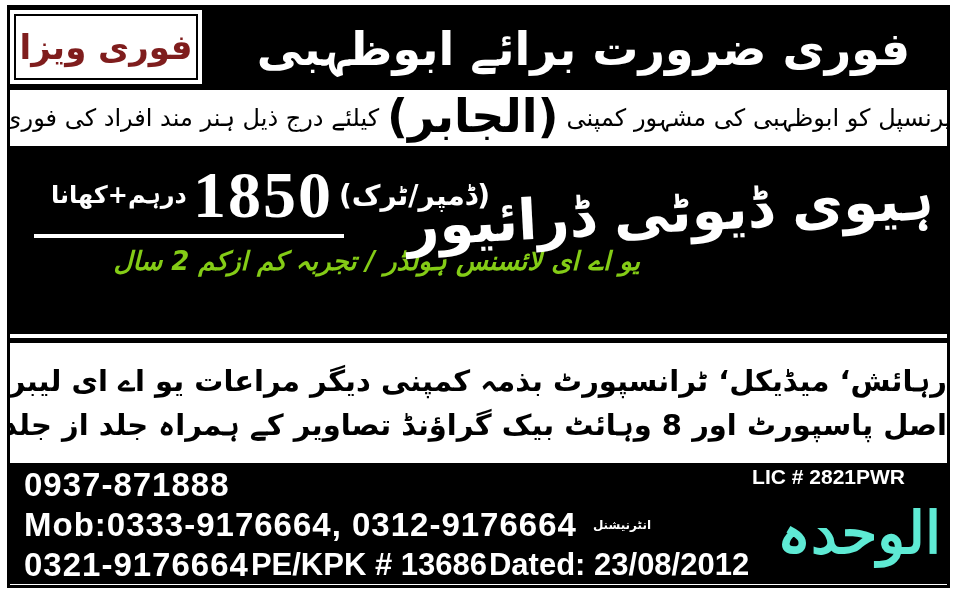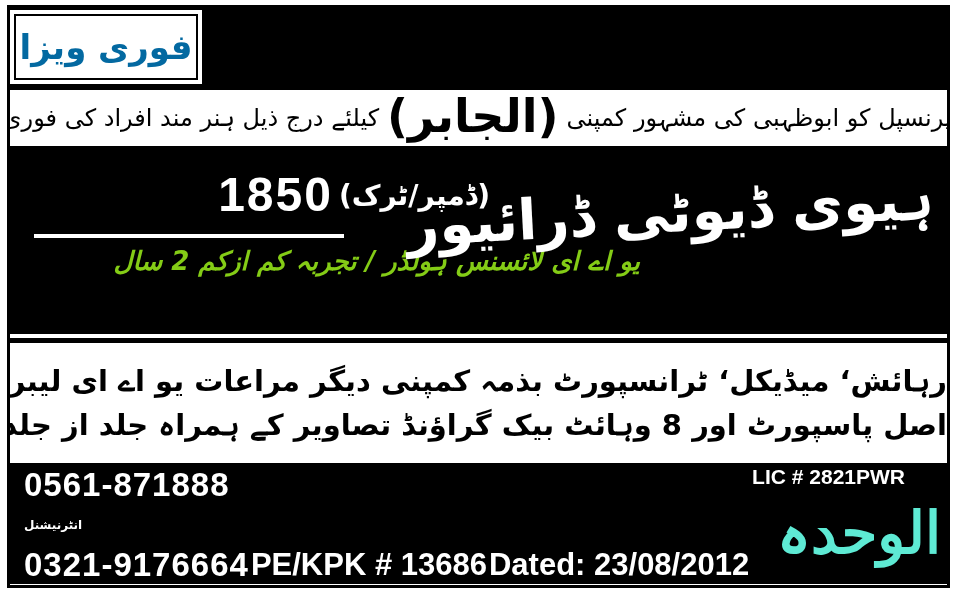--- a/index.html
+++ b/index.html
@@ -26,21 +26,21 @@
   }
   .visa-box{
     position:absolute;left:4px;top:6px;
     width:180px;height:62px;
     background:#fff;
     border:2px solid #000;
     outline:4px solid #fff;
     display:flex;align-items:center;justify-content:center;
   }
   .visa-box span{
-    color:#0369a1;font-size:34px;font-weight:bold;
+    color:#7f1d1d;font-size:34px;font-weight:bold;
     direction:rtl;white-space:nowrap;
   }
   .headline{
     flex:1;
     margin-left:210px;
     text-align:center;
     color:#fff;
     direction:rtl;
     font-size:46px;font-weight:bold;
     white-space:nowrap;
@@ -75,22 +75,22 @@
     color:#fff;
   }
   .salary-line{
     direction:rtl;
     display:flex;align-items:center;justify-content:flex-start;
     gap:6px;
     white-space:nowrap;
   }
   .vehicle{font-size:28px;font-weight:bold;}
   .salary{
-    font-family:Liberation Sans, sans-serif;
-    font-size:48px;font-weight:bold;line-height:70px;
+    font-family:Liberation Serif, serif;
+    font-size:66px;font-weight:bold;line-height:70px;
     letter-spacing:2px;
   }
   .suffix{font-size:24px;font-weight:bold;}
   .divider{
     width:310px;height:4px;background:#fff;
     margin:4px 0 8px 14px;
   }
   .requirement{
     direction:rtl;
     font-size:26px;font-weight:bold;
@@ -169,54 +169,57 @@
 </head>
 <body>
 
 <div class="page">
   <div class="frame">
 
     <div class="banner">
       <div class="visa-box">
         <span>فوری ویزا</span>
       </div>
+      <div class="headline">فوری ضرورت برائے ابوظہبی</div>
     </div>
 
     <div class="intro" dir="rtl">
       <span>ہمارے معزز پرنسپل کو ابوظہبی کی مشہور کمپنی</span>
       <span class="company">(الجابر)</span>
       <span>کیلئے درج ذیل ہنر مند افراد کی فوری ضرورت ہے</span>
     </div>
 
     <div class="main">
       <div class="left-col">
         <div class="salary-line" dir="rtl">
           <span class="vehicle">(ڈمپر/ٹرک)</span>
           <span class="salary">1850</span>
+          <span class="suffix">درہم+کھانا</span>
         </div>
         <div class="divider"></div>
         <div class="requirement" dir="rtl">یو اے ای لائسنس ہولڈر / تجربہ کم ازکم 2 سال</div>
       </div>
       <div class="job-title" dir="rtl">ہیوی ڈیوٹی ڈرائیور</div>
     </div>
 
     <div class="rule"></div>
     <div class="rule2"></div>
 
     <div class="benefits">
       <div dir="rtl">رہائش‘ میڈیکل‘ ٹرانسپورٹ بذمہ کمپنی دیگر مراعات یو اے ای لیبر لاء مطابق خواہش مند حضرات</div>
       <div dir="rtl">اصل پاسپورٹ اور 8 وہائٹ بیک گراؤنڈ تصاویر کے ہمراہ جلد از جلد رابطہ کریں</div>
     </div>
 
     <div class="footer">
       <div class="f-row f-row1">
-        <span class="phone">0561-871888</span>
+        <span class="phone">0937-871888</span>
         <span class="lic">LIC # 2821PWR</span>
       </div>
       <div class="f-row f-row2">
+        <span class="phone">Mob:0333-9176664, 0312-9176664</span>
         <span class="intl">انٹرنیشنل</span>
       </div>
       <div class="f-row f-row3">
         <span class="phone">0321-9176664</span>
         <span class="reg">PE/KPK # 13686</span>
         <span class="dated">Dated: 23/08/2012</span>
       </div>
       <div class="agency" dir="rtl">الوحدہ</div>
     </div>
 

